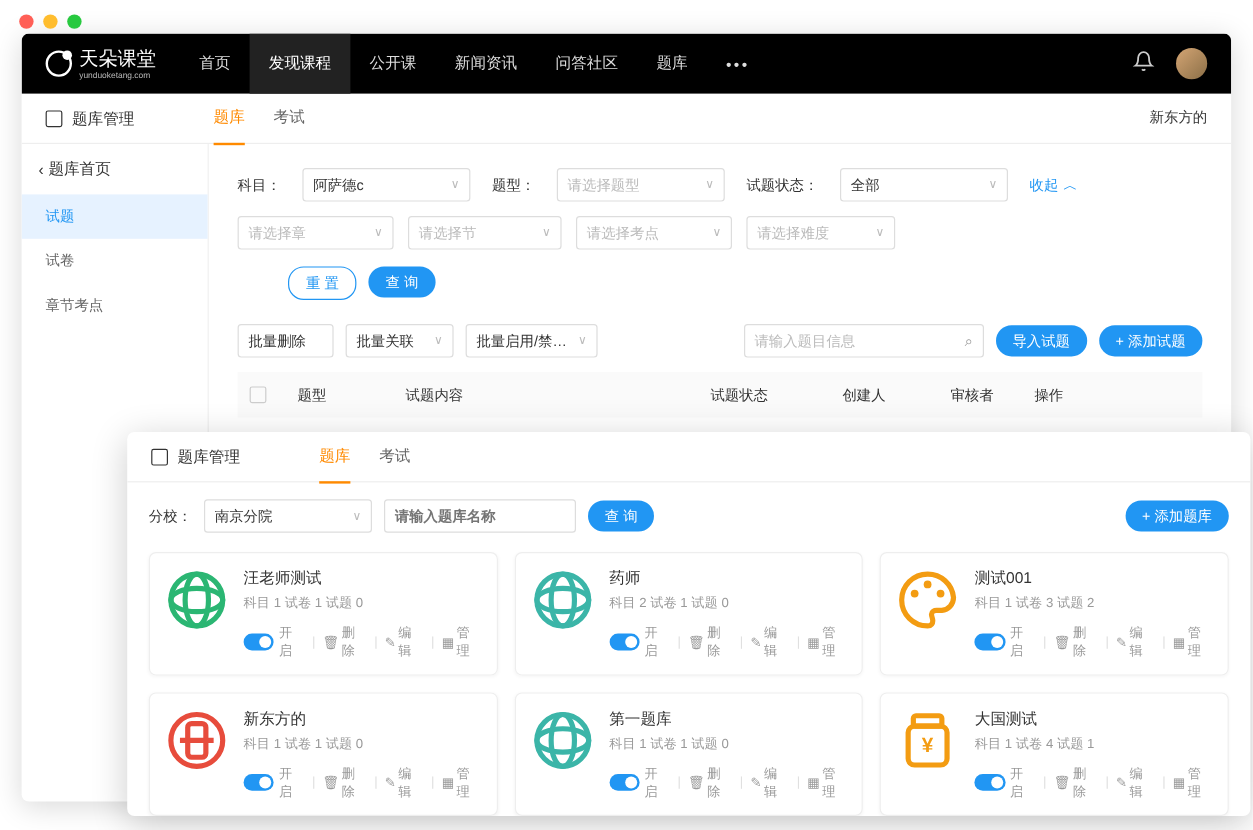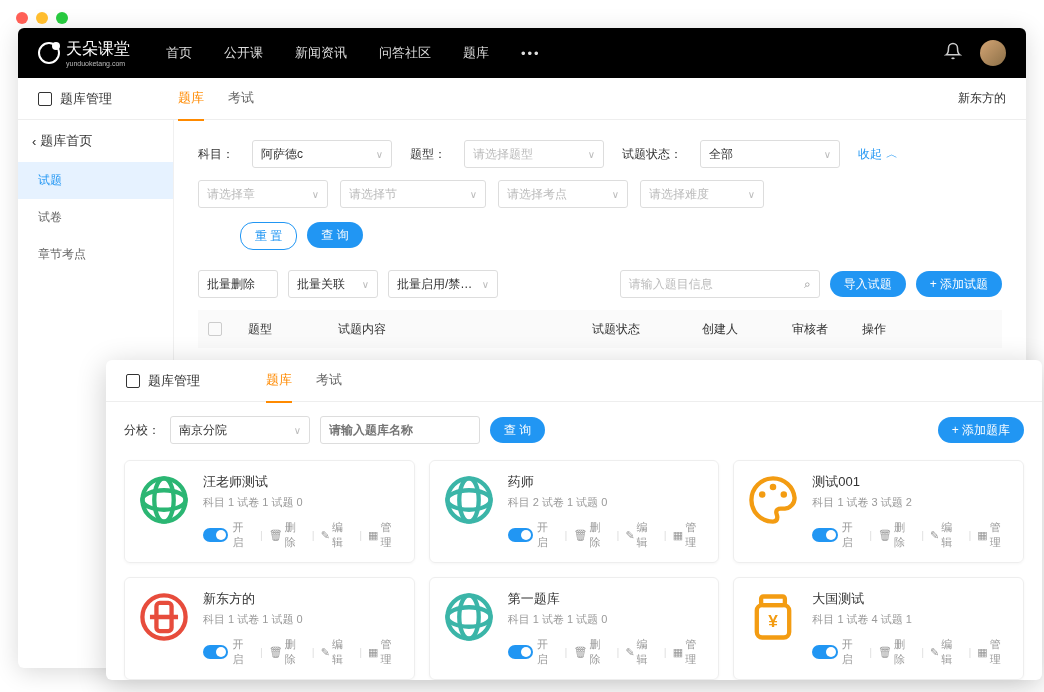--- a/index.html
+++ b/index.html
@@ -106,20 +106,21 @@
     <div class="topnav">
       <div class="logo">
         <div class="logo-icon"></div>
         <div>
           <span>天朵课堂</span>
           <span class="logo-sub">yunduoketang.com</span>
         </div>
       </div>
       <div class="nav-items" id="nav-items">
           <div class="nav-item">首页</div>
+          <div class="nav-item active">发现课程</div>
           <div class="nav-item">公开课</div>
           <div class="nav-item">新闻资讯</div>
           <div class="nav-item">问答社区</div>
           <div class="nav-item">题库</div>
         </div>
       <div class="nav-more">•••</div>
       <div class="nav-right">
         <span class="bell-icon">
           <svg viewBox="0 0 24 24" fill="none" stroke="#ccc" stroke-width="2">
               <path d="M18 8a6 6 0 0 0-12 0c0 7-3 9-3 9h18s-3-2-3-9"></path>
@@ -176,21 +177,21 @@
             <span>收起</span>
             <span>︿</span>
           </span>
         </div>
 
         <div class="filter-row2">
           <div class="select placeholder" style="width:130px">
               <span>请选择章</span>
               <span class="chev">∨</span>
             </div>
-          <div class="select placeholder" style="width:146px">
+          <div class="select placeholder" style="width:128px">
               <span>请选择节</span>
               <span class="chev">∨</span>
             </div>
           <div class="select placeholder" style="width:130px">
               <span>请选择考点</span>
               <span class="chev">∨</span>
             </div>
           <div class="select placeholder" style="width:124px">
               <span>请选择难度</span>
               <span class="chev">∨</span>

